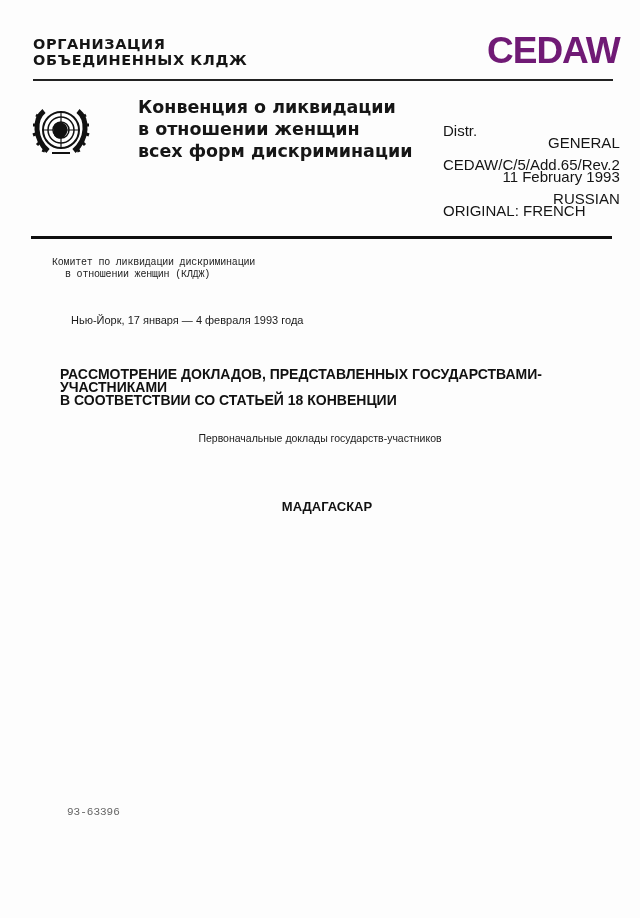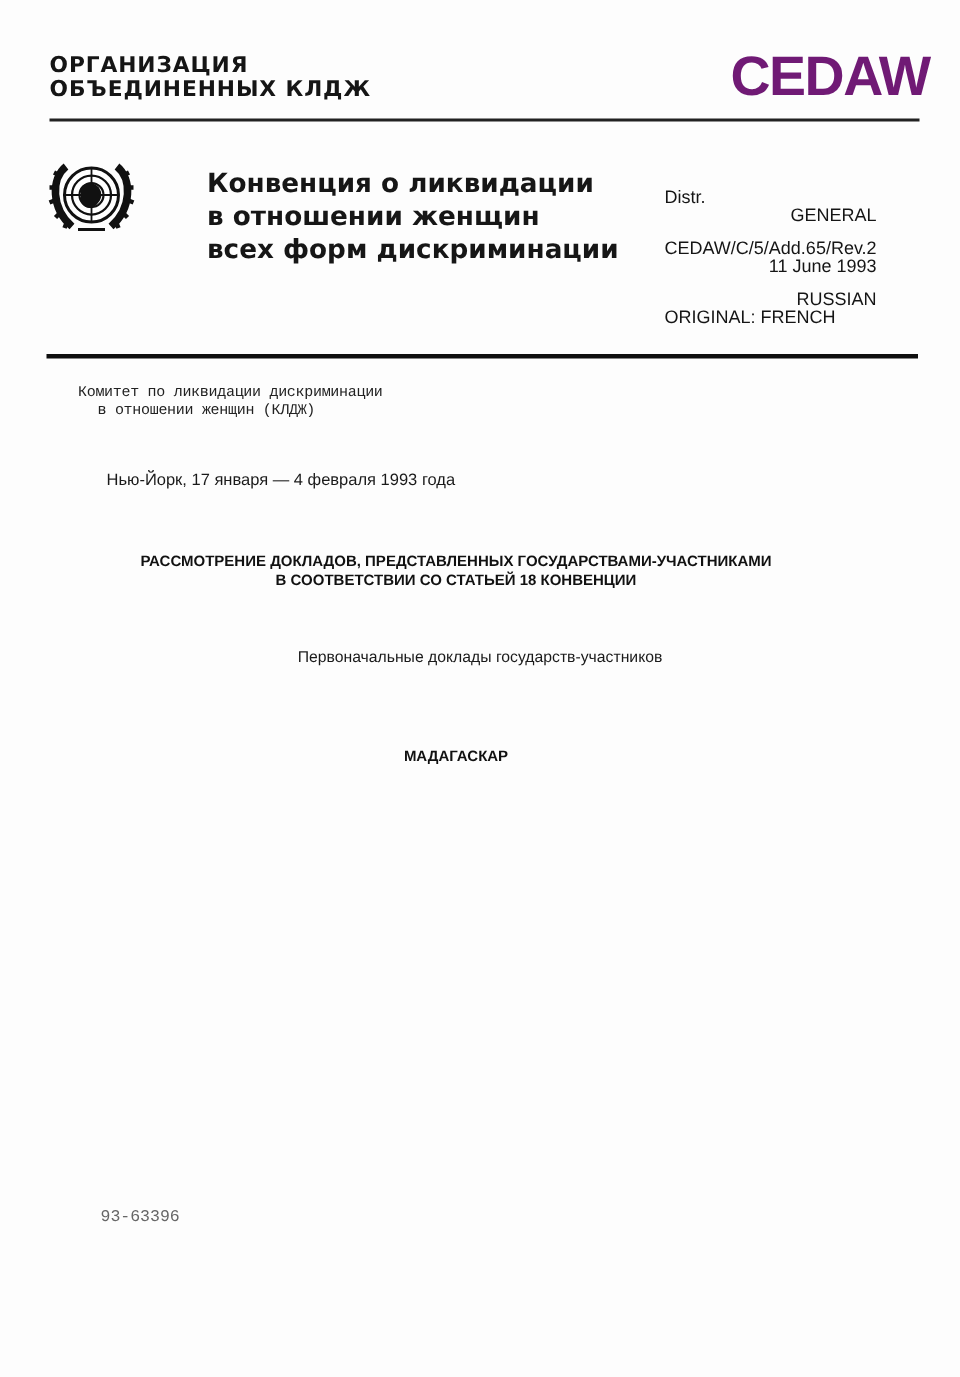--- a/index.html
+++ b/index.html
@@ -15,52 +15,52 @@
     .cedaw {
       left: 487px; top: 31px; font-family: "Liberation Sans", sans-serif; font-weight: bold;
       font-size: 37px; line-height: 40px; letter-spacing: -1px; color: #701a75;
     }
     .rule-top {
       left: 33px; top: 79px; width: 580px; height: 2px; background: #222;
     }
     .emblem { left: 30px; top: 103px; width: 62px; height: 54px; }
     .convention {
       left: 138px; top: 96px; font-family: "DejaVu Sans", sans-serif; font-weight: bold;
-      font-size: 17.5px; line-height: 22px; color: #161616; margin-top: 16px;
+      font-size: 17.5px; line-height: 22px; color: #161616;
     }
     .meta {
-      left: 443px; top: 125px; font-family: "Liberation Sans", sans-serif; font-size: 12px;
+      left: 443px; top: 125px; font-family: "Liberation Sans", sans-serif; font-size: 15px;
       line-height: 12px; color: #151515;
     }
     .meta .grp { margin-bottom: 10px; }
     .meta .b { font-weight: normal; text-align: right; }
     .rule-mid {
       left: 31px; top: 236px; width: 581px; height: 3px; background: #0f0f0f;
     }
     .committee {
       left: 52px; top: 257px; font-family: "Liberation Mono", monospace; font-size: 10px;
       line-height: 12px; color: #222; letter-spacing: -0.2px;
     }
     .committee .l2 { padding-left: 13px; }
     .session {
       left: 71px; top: 288px; font-family: "Liberation Sans", sans-serif; font-size: 11px;
       color: #1a1a1a;
       margin-top: 26px;
     }
     .heading {
-      left: 44px; width: 520px; top: 368px; text-align: center; font-family: "Liberation Sans", sans-serif;
-      font-weight: bold; font-size: 10px; line-height: 13px; color: #111;
+      left: 60px; width: 520px; top: 368px; font-family: "Liberation Sans", sans-serif;
+      font-weight: bold; font-size: 14px; line-height: 13px; color: #111;
     }
     .subheading {
       left: 170px; width: 300px; top: 432px; text-align: center; font-family: "Liberation Sans", sans-serif;
       font-size: 10.5px; color: #1a1a1a;
     }
     .country {
-      left: 224px; width: 160px; top: 499px; text-align: center; font-family: "Liberation Sans", sans-serif;
-      font-weight: bold; font-size: 10px; color: #111;
+      left: 247px; width: 160px; top: 499px; text-align: center; font-family: "Liberation Sans", sans-serif;
+      font-weight: bold; font-size: 13px; color: #111;
     }
     .docnum {
       left: 67px; top: 806px; font-family: "Liberation Mono", monospace; font-size: 11px;
       color: #666;
     }
   </style>
 </head>
 <body>
 
 <div class="abs org">
@@ -97,21 +97,21 @@
   <div>всех форм дискриминации</div>
 </div>
 
 <div class="abs meta">
   <div class="grp">
     <div>Distr.</div>
     <div class="b">GENERAL</div>
   </div>
   <div class="grp">
     <div>CEDAW/C/5/Add.65/Rev.2</div>
-    <div class="b">11 June 1993</div>
+    <div class="b">11 February 1993</div>
   </div>
   <div class="grp">
     <div class="b">RUSSIAN</div>
     <div>ORIGINAL:  FRENCH</div>
   </div>
 </div>
 
 <div class="abs rule-mid"></div>
 
 <div class="abs committee">

